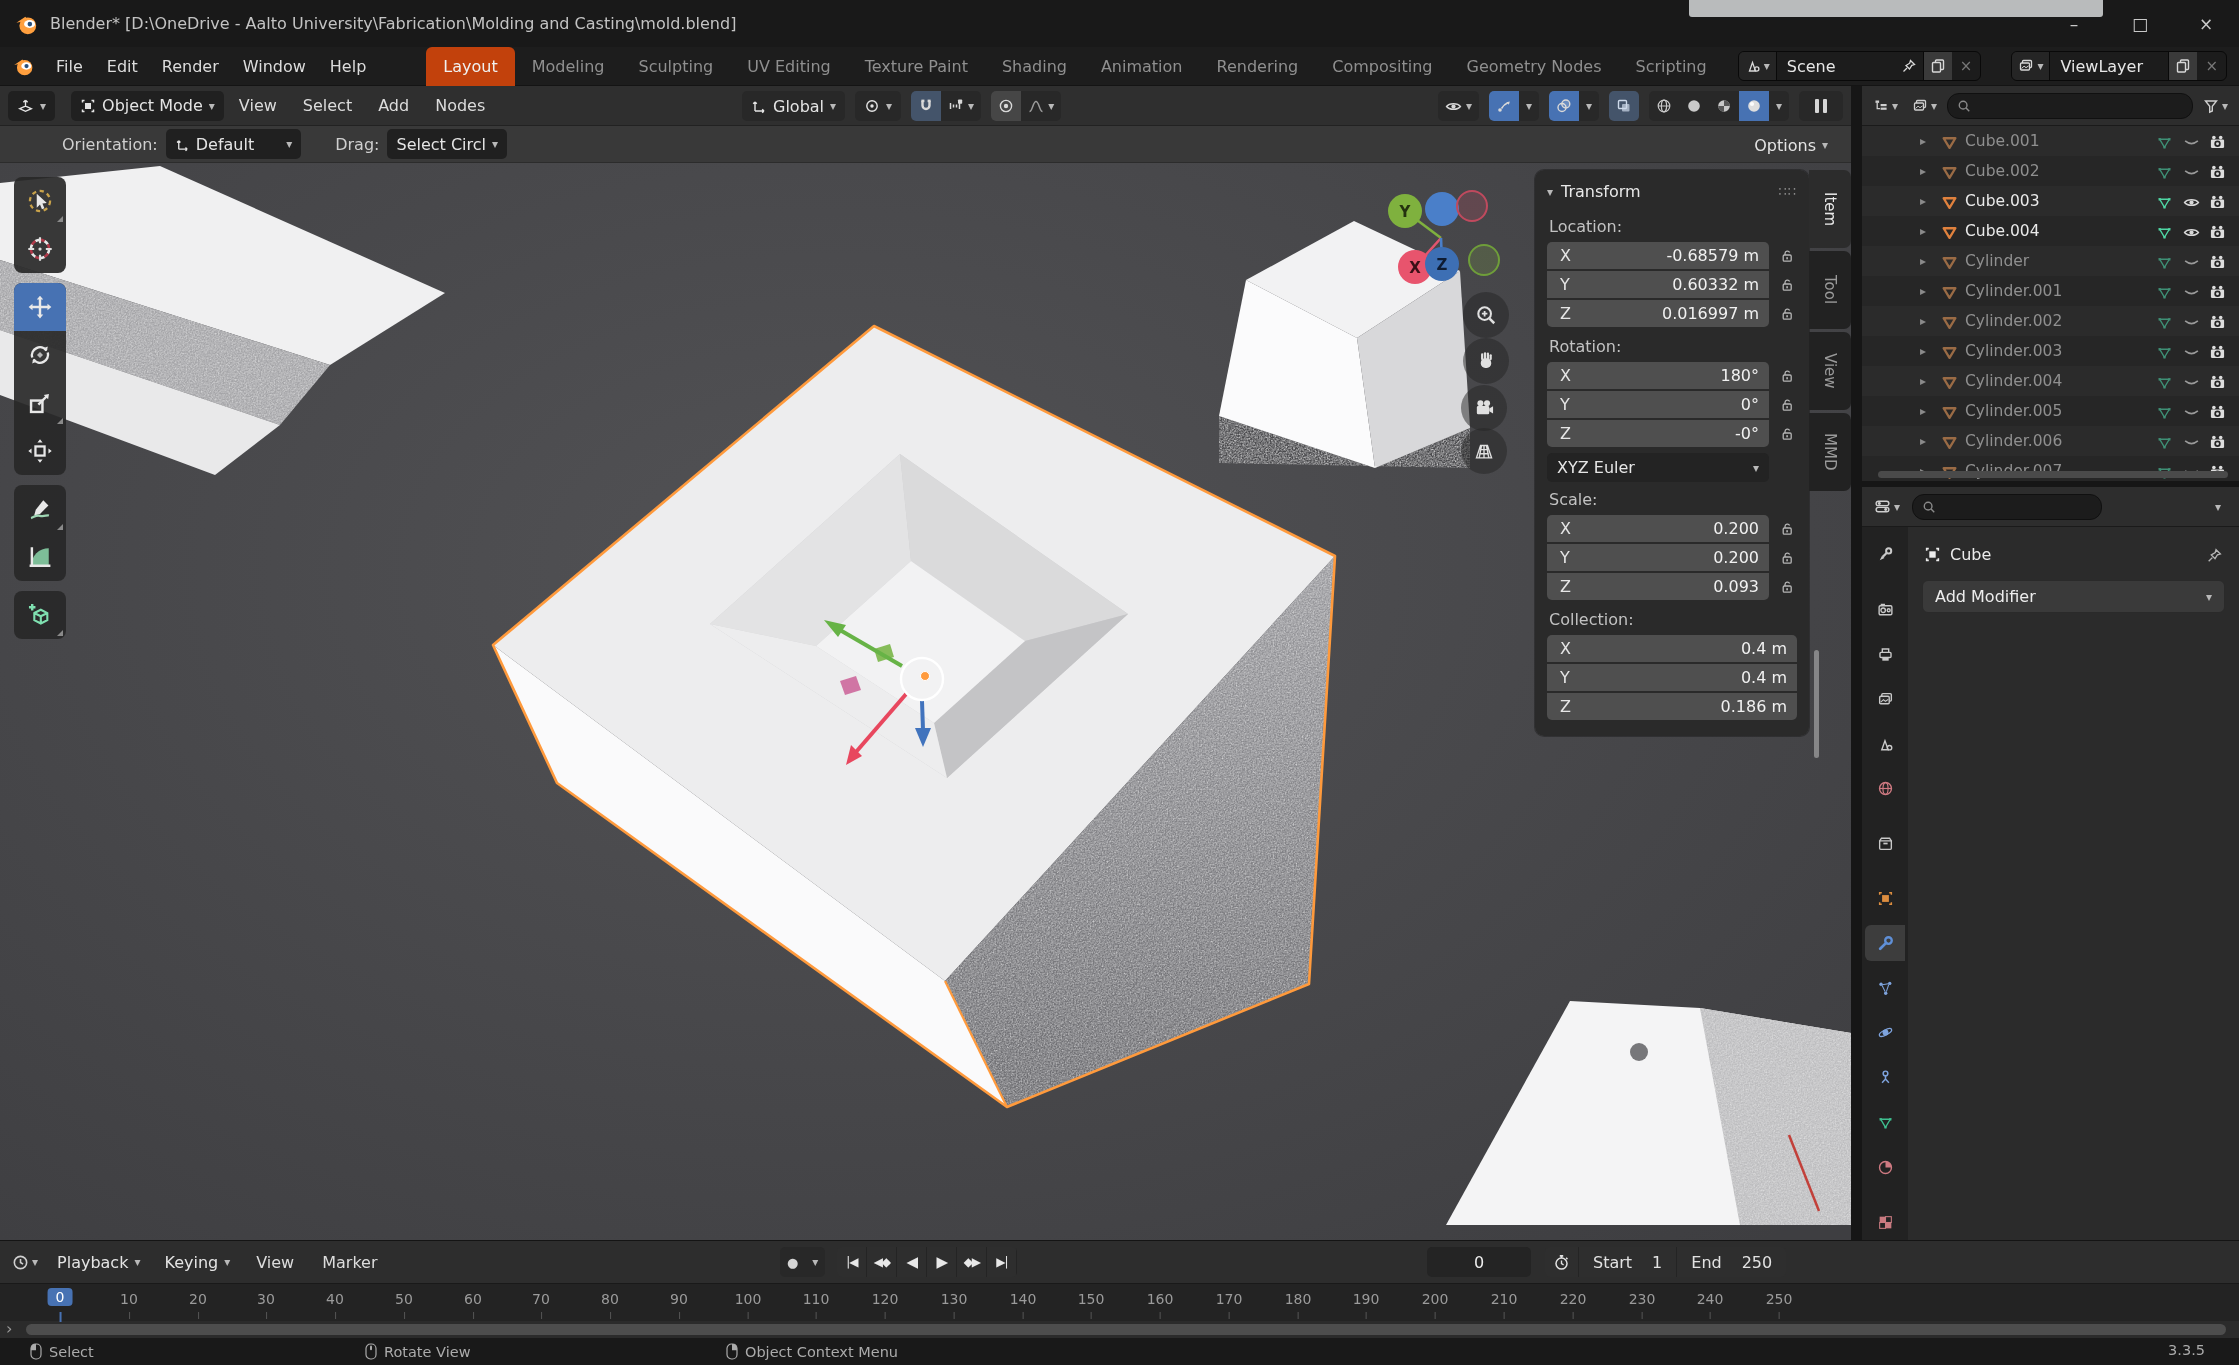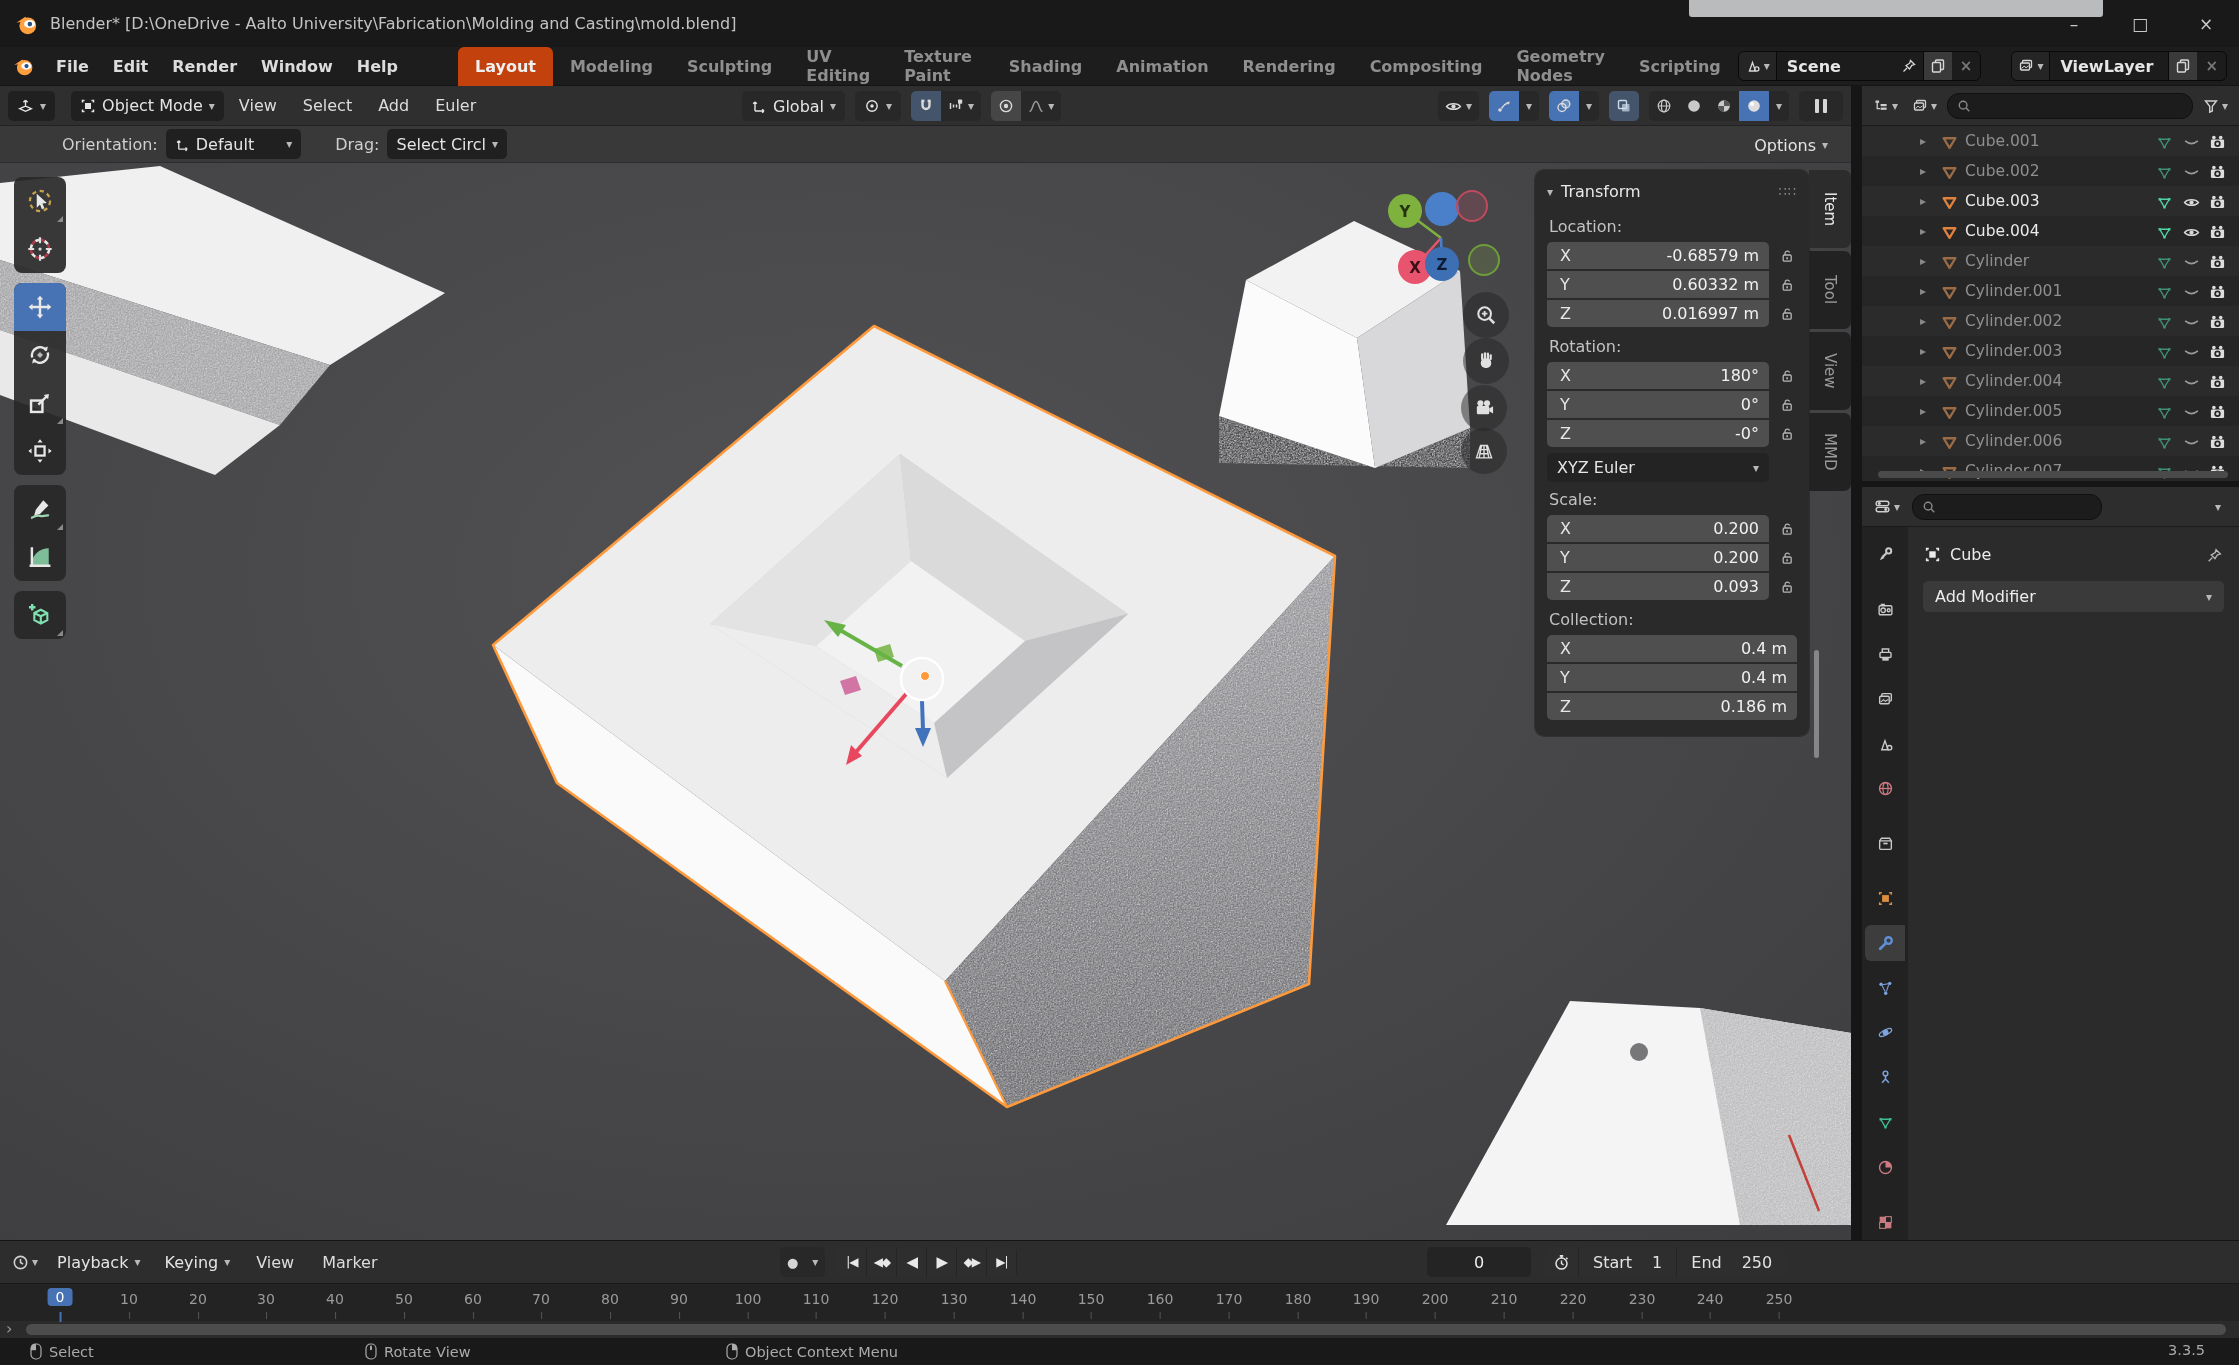--- a/index.html
+++ b/index.html
@@ -10,21 +10,21 @@
   .chev { font-size:12px; color:#b9b9b9; line-height:1; }
 
   
   .titlebar { position:absolute; left:0; top:0; width:2239px; height:47px; background:#191919; display:flex; align-items:center; padding-left:14px; gap:12px; }
   .titlebar .wtitle { color:#c3c3c3; font-size:16px; }
   .win-controls { position:absolute; right:0; top:0; height:47px; display:flex; }
   .win-btn { width:66px; height:47px; display:flex; align-items:center; justify-content:center; color:#c9c9c9; font-size:17px; }
   .artifact { position:absolute; left:1689px; top:0; width:414px; height:17px; background:#b9bbbc; border-radius:0 0 3px 3px; }
 
   
-  .topbar { position:absolute; left:0; top:47px; width:2239px; height:39px; background:#1d1d1d; border-bottom:1px solid #141414; display:flex; align-items:center; padding:0 12px;font-weight:bold; }
+  .topbar { position:absolute; left:0; top:47px; width:2239px; height:39px; background:#1d1d1d; border-bottom:1px solid #141414; display:flex; align-items:center; padding:0 12px; }
   .menu-item { padding:4px 12px; color:#dcdcdc; border-radius:4px; }
   .wtabs { display:flex; margin-left:48px; height:39px; align-items:stretch; }
   .wtab { display:flex; align-items:center; padding:0 17px; color:#8f8f8f; font-size:16px; }
   .wtab.active { background:#c2410c; color:#f0f0f0; border-radius:6px 6px 0 0; }
   .tb-right { margin-left:auto; display:flex; gap:30px; align-items:center; }
   .selector { display:flex; align-items:center; background:#1c1c1c; border:1px solid #090909; border-radius:6px; height:30px; overflow:hidden; }
   .selector .sel-icon { background:#252525; height:100%; display:flex; align-items:center; padding:0 6px; gap:3px; border-right:1px solid #090909; }
   .selector .sel-text { padding:0 10px; color:#e6e6e6; min-width:118px; }
   .selector .sel-btn { display:flex; align-items:center; padding:0 6px; height:100%; }
   .selector .sel-new { background:#3a3a3a; border-left:1px solid #090909; }
@@ -507,21 +507,21 @@
       <span class="btn dark" style="margin-left:12px">
           <svg class="ic" width="16" height="16">
             <use href="#s-objmode"></use>
           </svg>
           <span>Object Mode</span>
           <span class="chev">▾</span>
         </span>
       <span class="hmenu">View</span>
       <span class="hmenu">Select</span>
       <span class="hmenu">Add</span>
-      <span class="hmenu">Euler</span>
+      <span class="hmenu">Nodes</span>
     </div>
     <div class="vph-center">
       <span class="btn">
           <svg class="ic" width="16" height="16">
             <use href="#s-global"></use>
           </svg>
           <span>Global</span>
           <span class="chev">▾</span>
         </span>
       <span class="btn">

